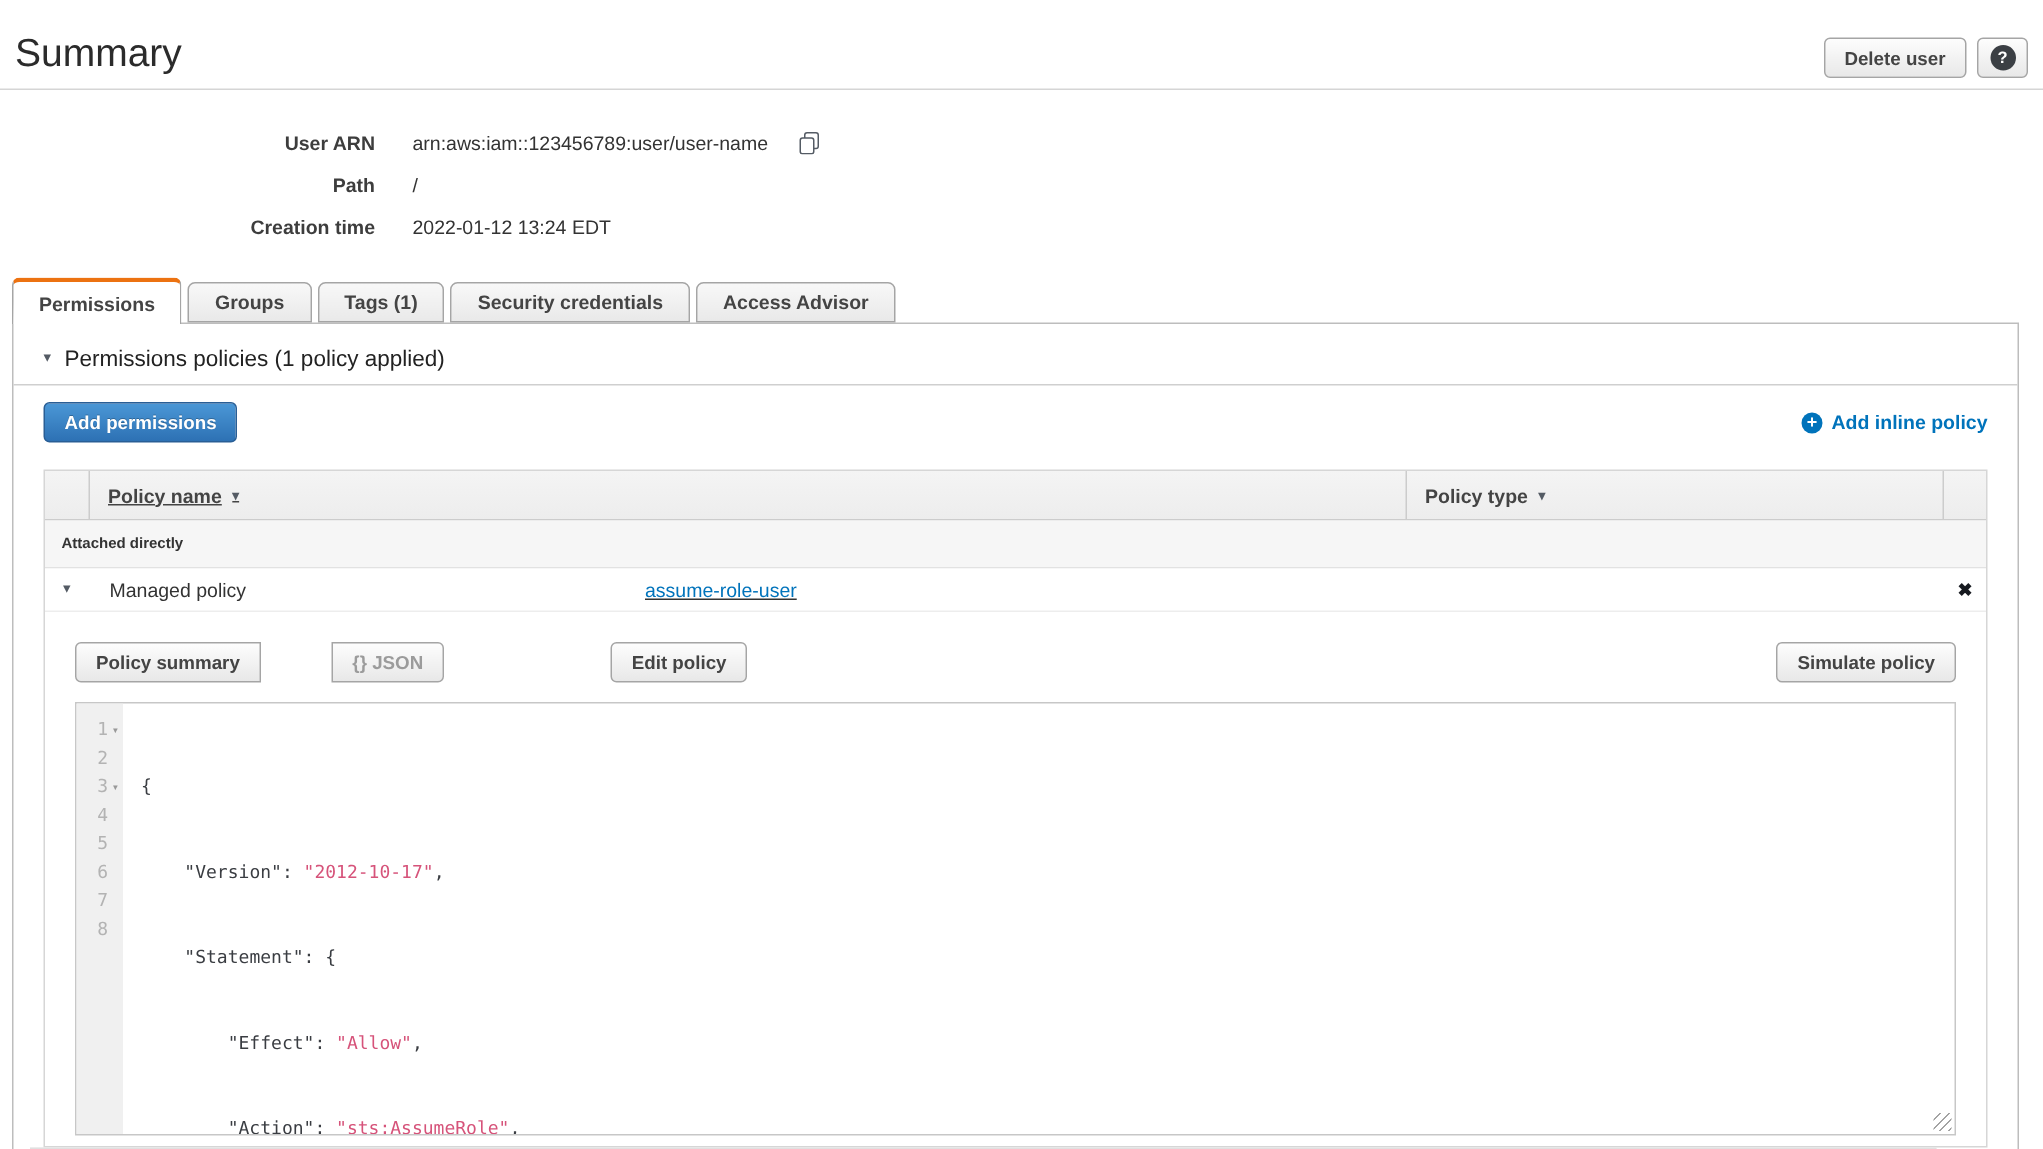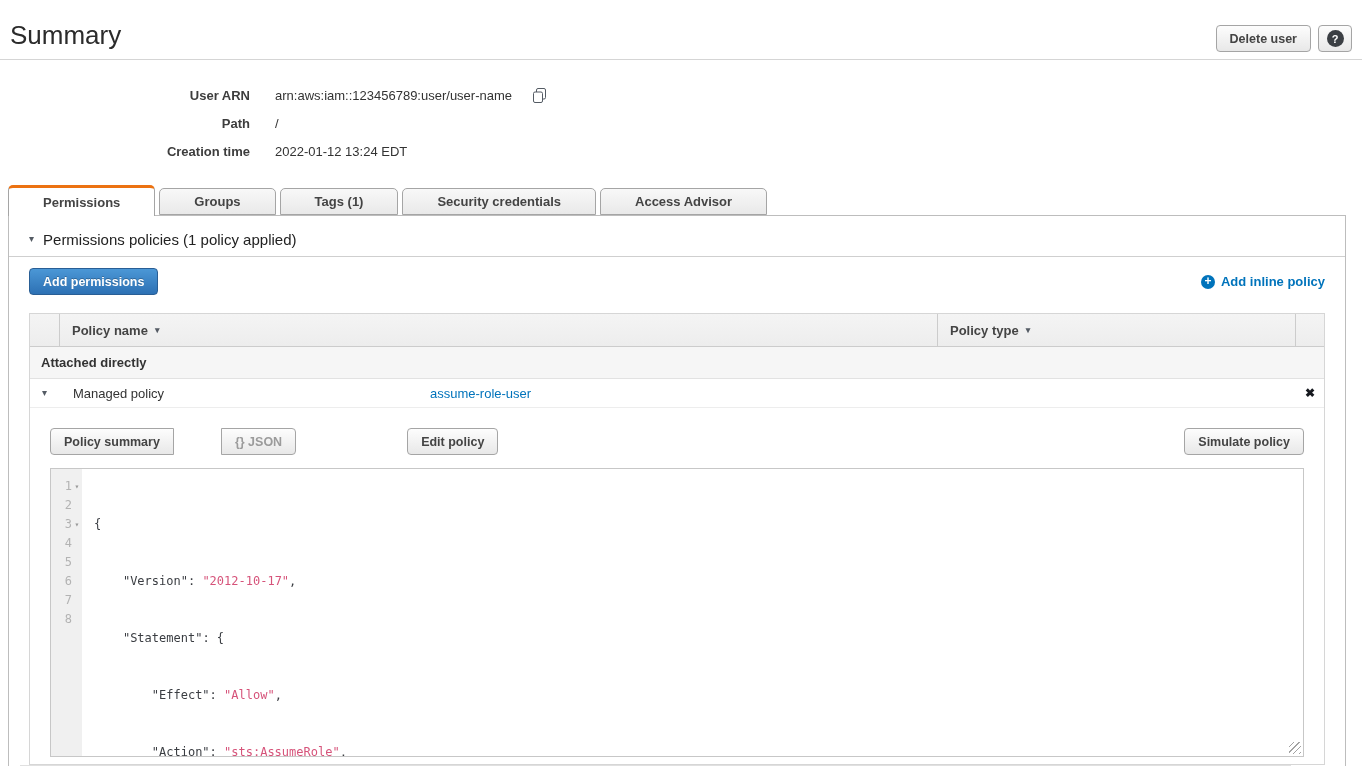--- a/index.html
+++ b/index.html
@@ -21,21 +21,21 @@
 
   
   .info { margin-top:21px; }
   .info-row { display:flex; align-items:center; height:28px; }
   .info-label { width:250px; text-align:right; font-weight:bold; font-size:13px; color:#3d3d3d; }
   .info-value { margin-left:25px; font-size:13px; color:#333; display:flex; align-items:center; gap:20px; }
   .copy-icon { cursor:pointer; display:inline-flex; }
 
   
   .tabs { display:flex; align-items:flex-end; margin:20px 0 0 8px; position:relative; z-index:2; }
-  .tab { height:27px; display:flex; align-items:center; padding:0 34px; margin-right:4px;
+  .tab { height:27px; display:flex; align-items:center; padding:0 17px; margin-right:4px;
          background:linear-gradient(#f8f8f8,#e9e9e9); border:1px solid #a5a5a5;
          border-radius:5px 5px 0 0; font-size:13px; font-weight:bold; color:#444; cursor:pointer; }
   .tab.active { background:#fff; border-top:3px solid #ec7211; border-bottom:none;
                 height:31px; margin-bottom:-1px; position:relative; z-index:3; }
 
   
   .content { margin:0 16px 0 8px; height:559px; border:1px solid #bdbdbd; background:#fff;
              padding:14px 20px 0 20px; }
 
   .section-head { display:flex; align-items:center; gap:9px; font-size:15px; color:#222;
@@ -51,26 +51,26 @@
   .plus-circle { width:14px; height:14px; border-radius:50%; background:#0073bb; color:#fff;
                  font-size:12px; font-weight:bold; display:flex; align-items:center; justify-content:center;
                  line-height:1; padding-bottom:1px; }
 
   
   .policy-table { margin-top:18px; border:1px solid #d6d6d6; }
   .t-head { display:flex; height:33px; background:linear-gradient(#f4f4f4,#ededed);
             border-bottom:1px solid #ccc; font-size:13px; font-weight:bold; color:#444; }
   .t-head .cell { display:flex; align-items:center; }
   .c0 { width:30px; border-right:1px solid #ccc; justify-content:center; }
-  .c-name { flex:1; padding-left:12px; }
+  .c-name { flex:1; padding-left:12px;text-decoration:underline; }
   .c-type { width:358px; padding-left:12px; border-left:1px solid #ccc; }
   .c-x { width:29px; border-left:1px solid #ccc; justify-content:center; }
   .sort-caret { font-size:9px; color:#545b64; margin-left:7px; }
   .t-group { height:32px; display:flex; align-items:center; background:#f6f6f6;
-             border-bottom:1px solid #e2e2e2; font-size:13px; font-weight:bold; color:#333; padding-left:11px; }
+             border-bottom:1px solid #e2e2e2; font-size:10px; font-weight:bold; color:#333; padding-left:11px; }
   .t-row { height:29px; display:flex; align-items:center; background:#fff; border-bottom:1px solid #ededed;
            font-size:13px; }
   .t-row .cell { display:flex; align-items:center; height:100%; }
   .t-row .c0 , .t-row .c-type, .t-row .c-x { border-color:transparent; }
   .link { color:#0073bb; cursor:pointer; }
   .x-icon { font-size:12px; color:#16191f; cursor:pointer; font-weight:bold; }
 
   
   .policy-detail { background:#fff; padding:20px 20px 7px 20px; }
   .detail-toolbar { display:flex; justify-content:space-between; align-items:center; height:27px; }

